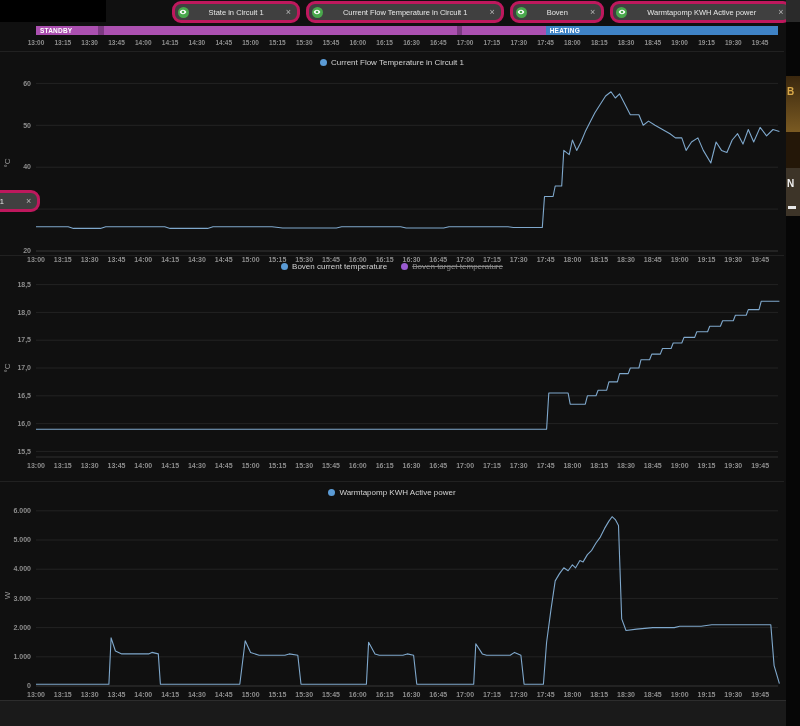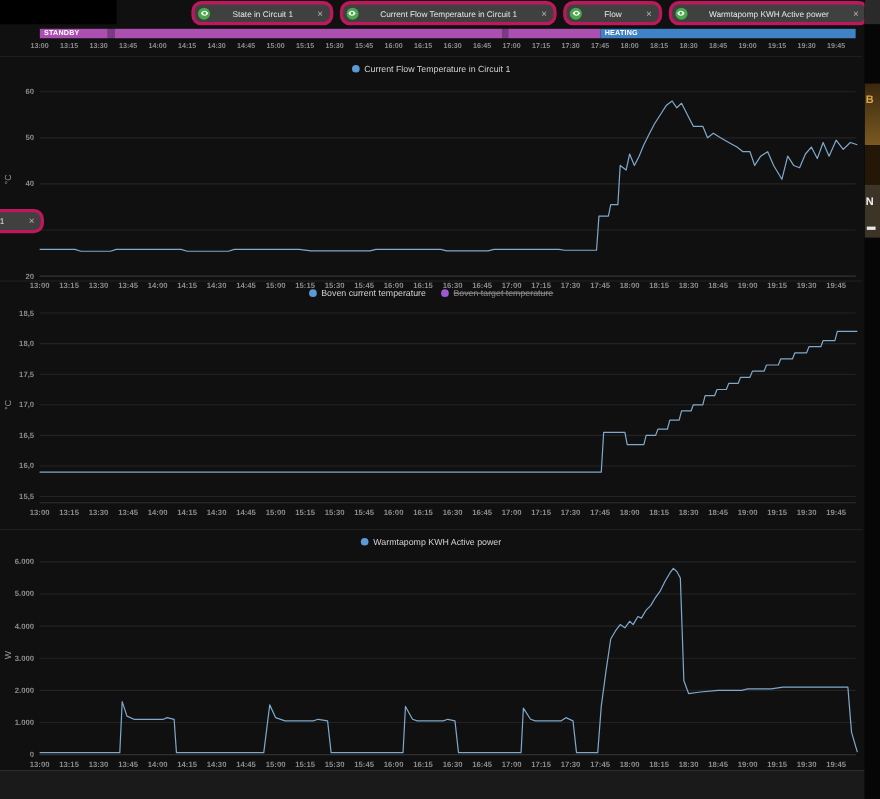--- a/index.html
+++ b/index.html
@@ -77,21 +77,21 @@
         </span>
         <span class="chip-label">Current Flow Temperature in Circuit 1</span>
         <span class="chip-close">×</span>
       </div>
       <div class="chip">
         <span class="chip-icon">
           <svg viewBox="0 0 24 24">
             <path fill="#ffffff" d="M12 5C7 5 3 9.5 2 12c1 2.5 5 7 10 7s9-4.5 10-7c-1-2.5-5-7-10-7zm0 11a4 4 0 1 1 0-8 4 4 0 0 1 0 8z"></path>
           </svg>
         </span>
-        <span class="chip-label">Flow</span>
+        <span class="chip-label">Boven</span>
         <span class="chip-close">×</span>
       </div>
       <div class="chip">
         <span class="chip-icon">
           <svg viewBox="0 0 24 24">
             <path fill="#ffffff" d="M12 5C7 5 3 9.5 2 12c1 2.5 5 7 10 7s9-4.5 10-7c-1-2.5-5-7-10-7zm0 11a4 4 0 1 1 0-8 4 4 0 0 1 0 8z"></path>
           </svg>
         </span>
         <span class="chip-label">Warmtapomp KWH Active power</span>
         <span class="chip-close">×</span>

